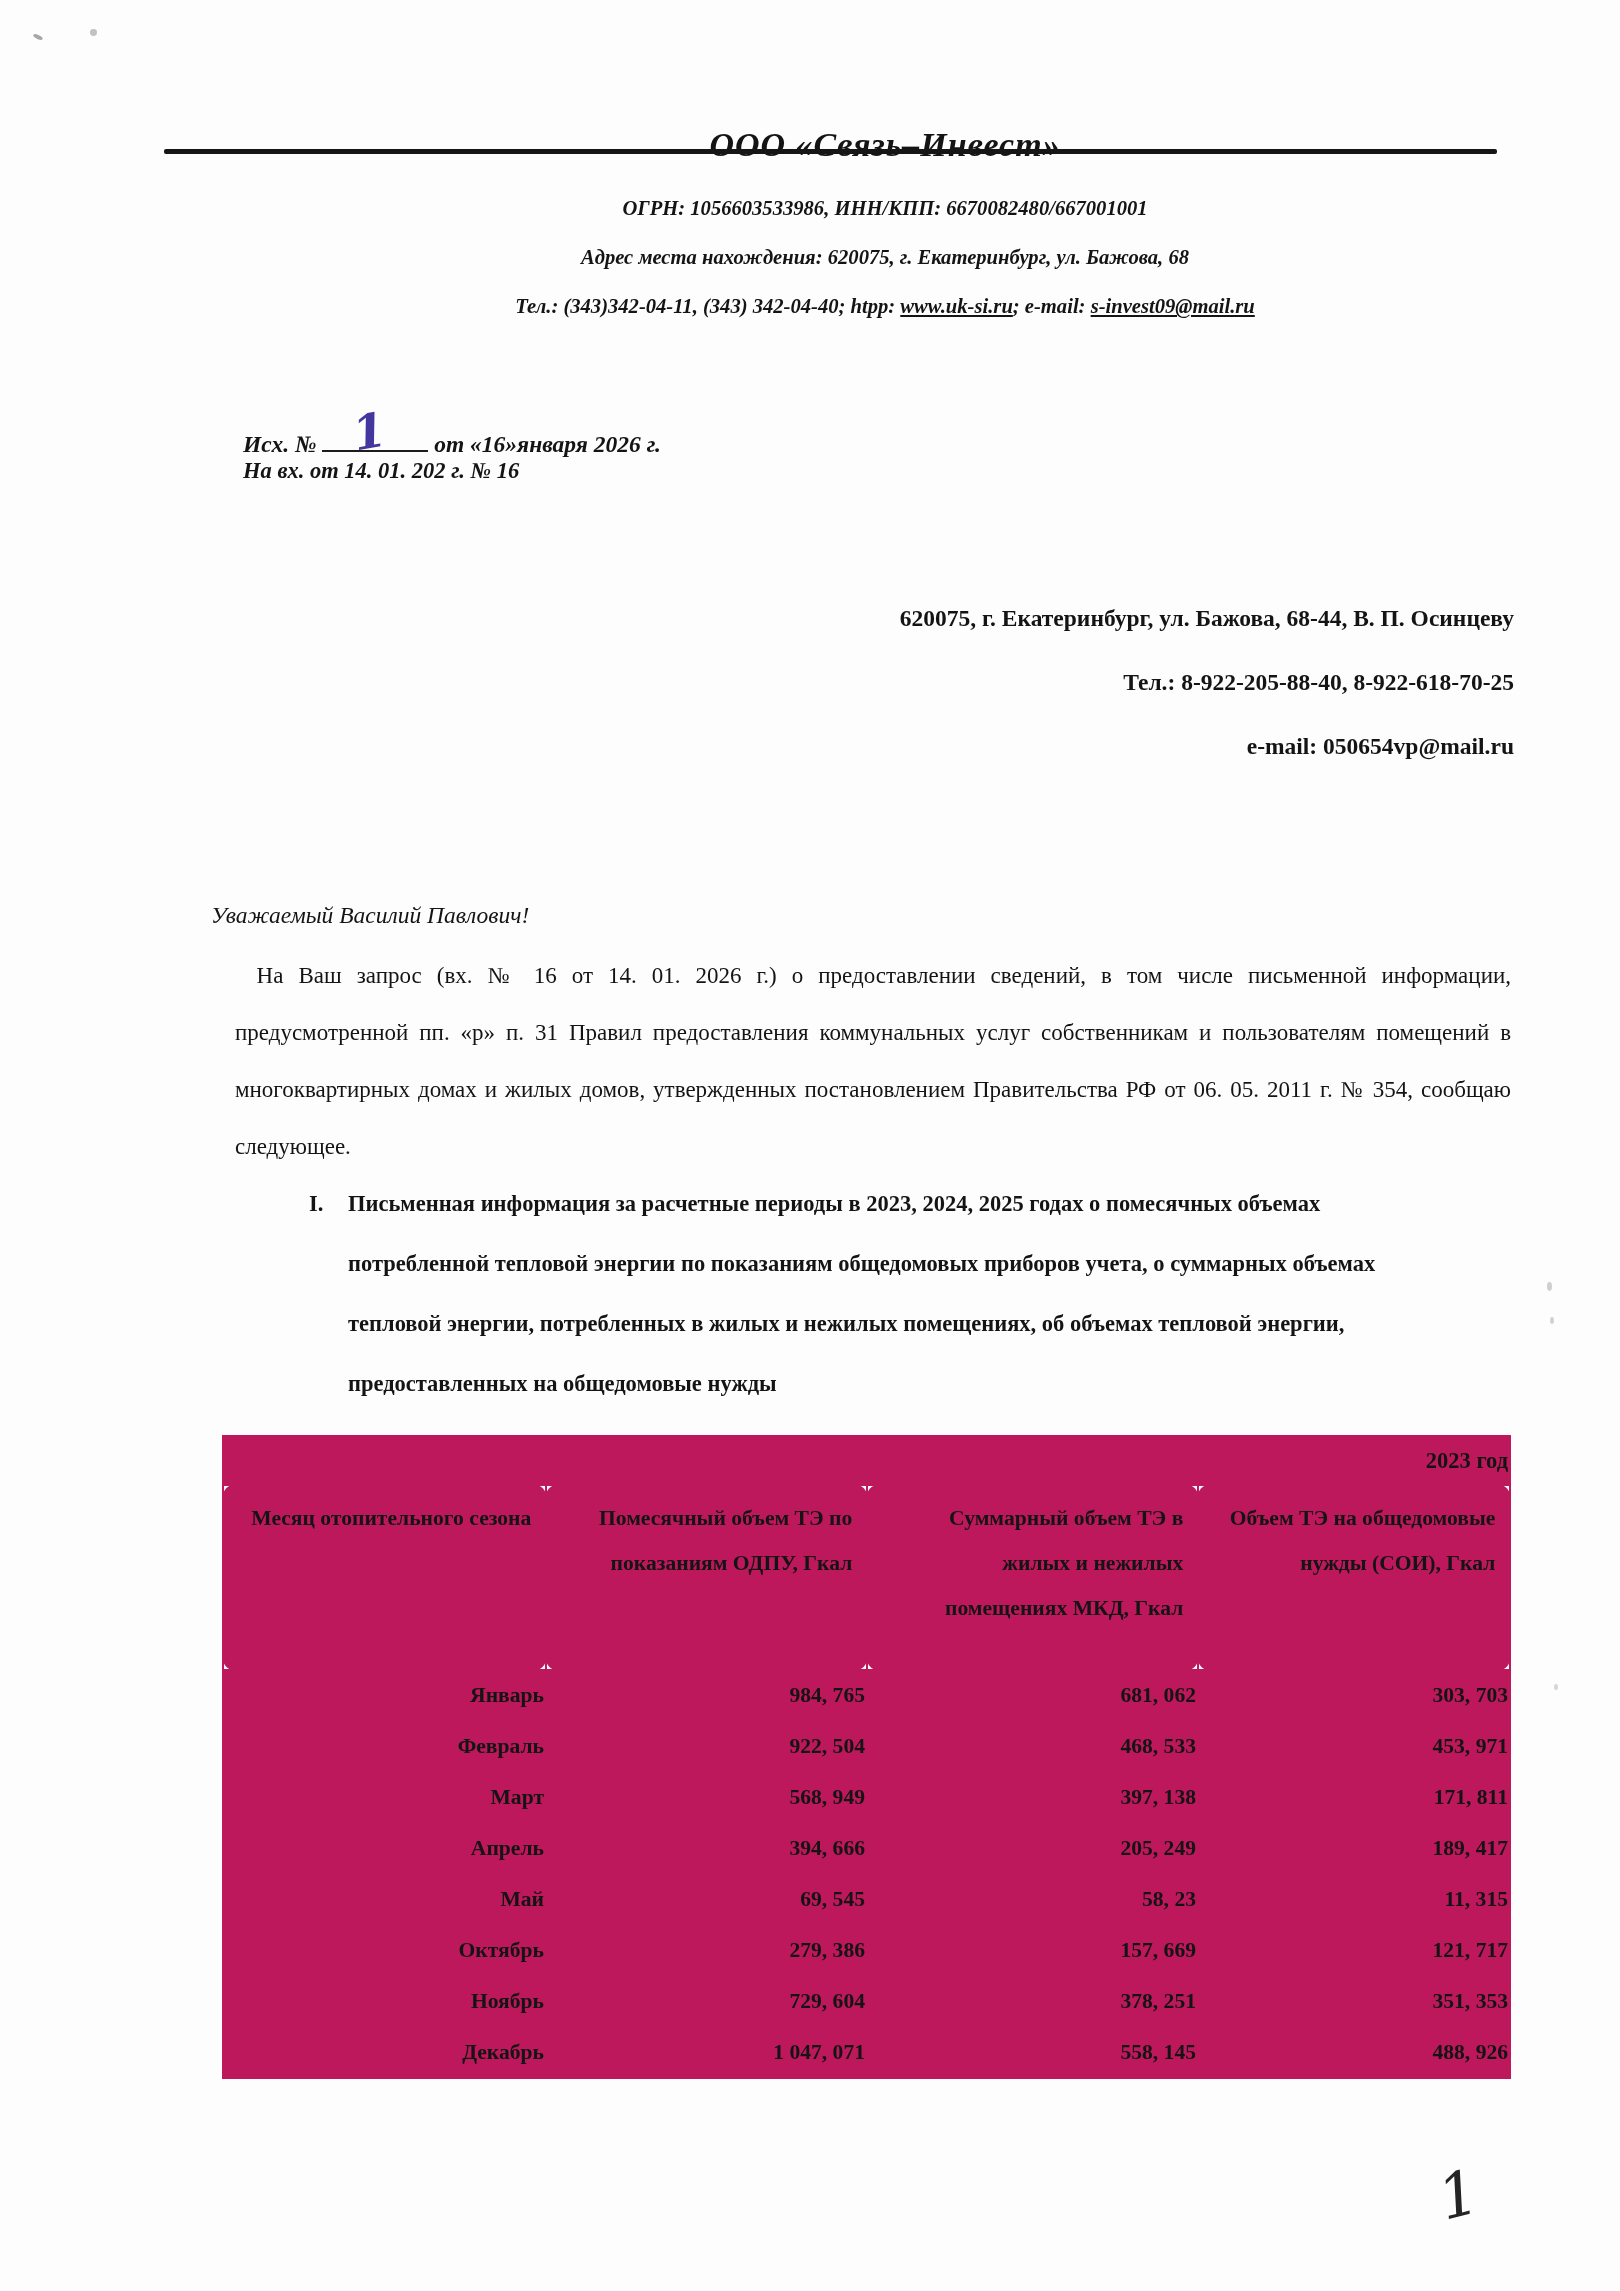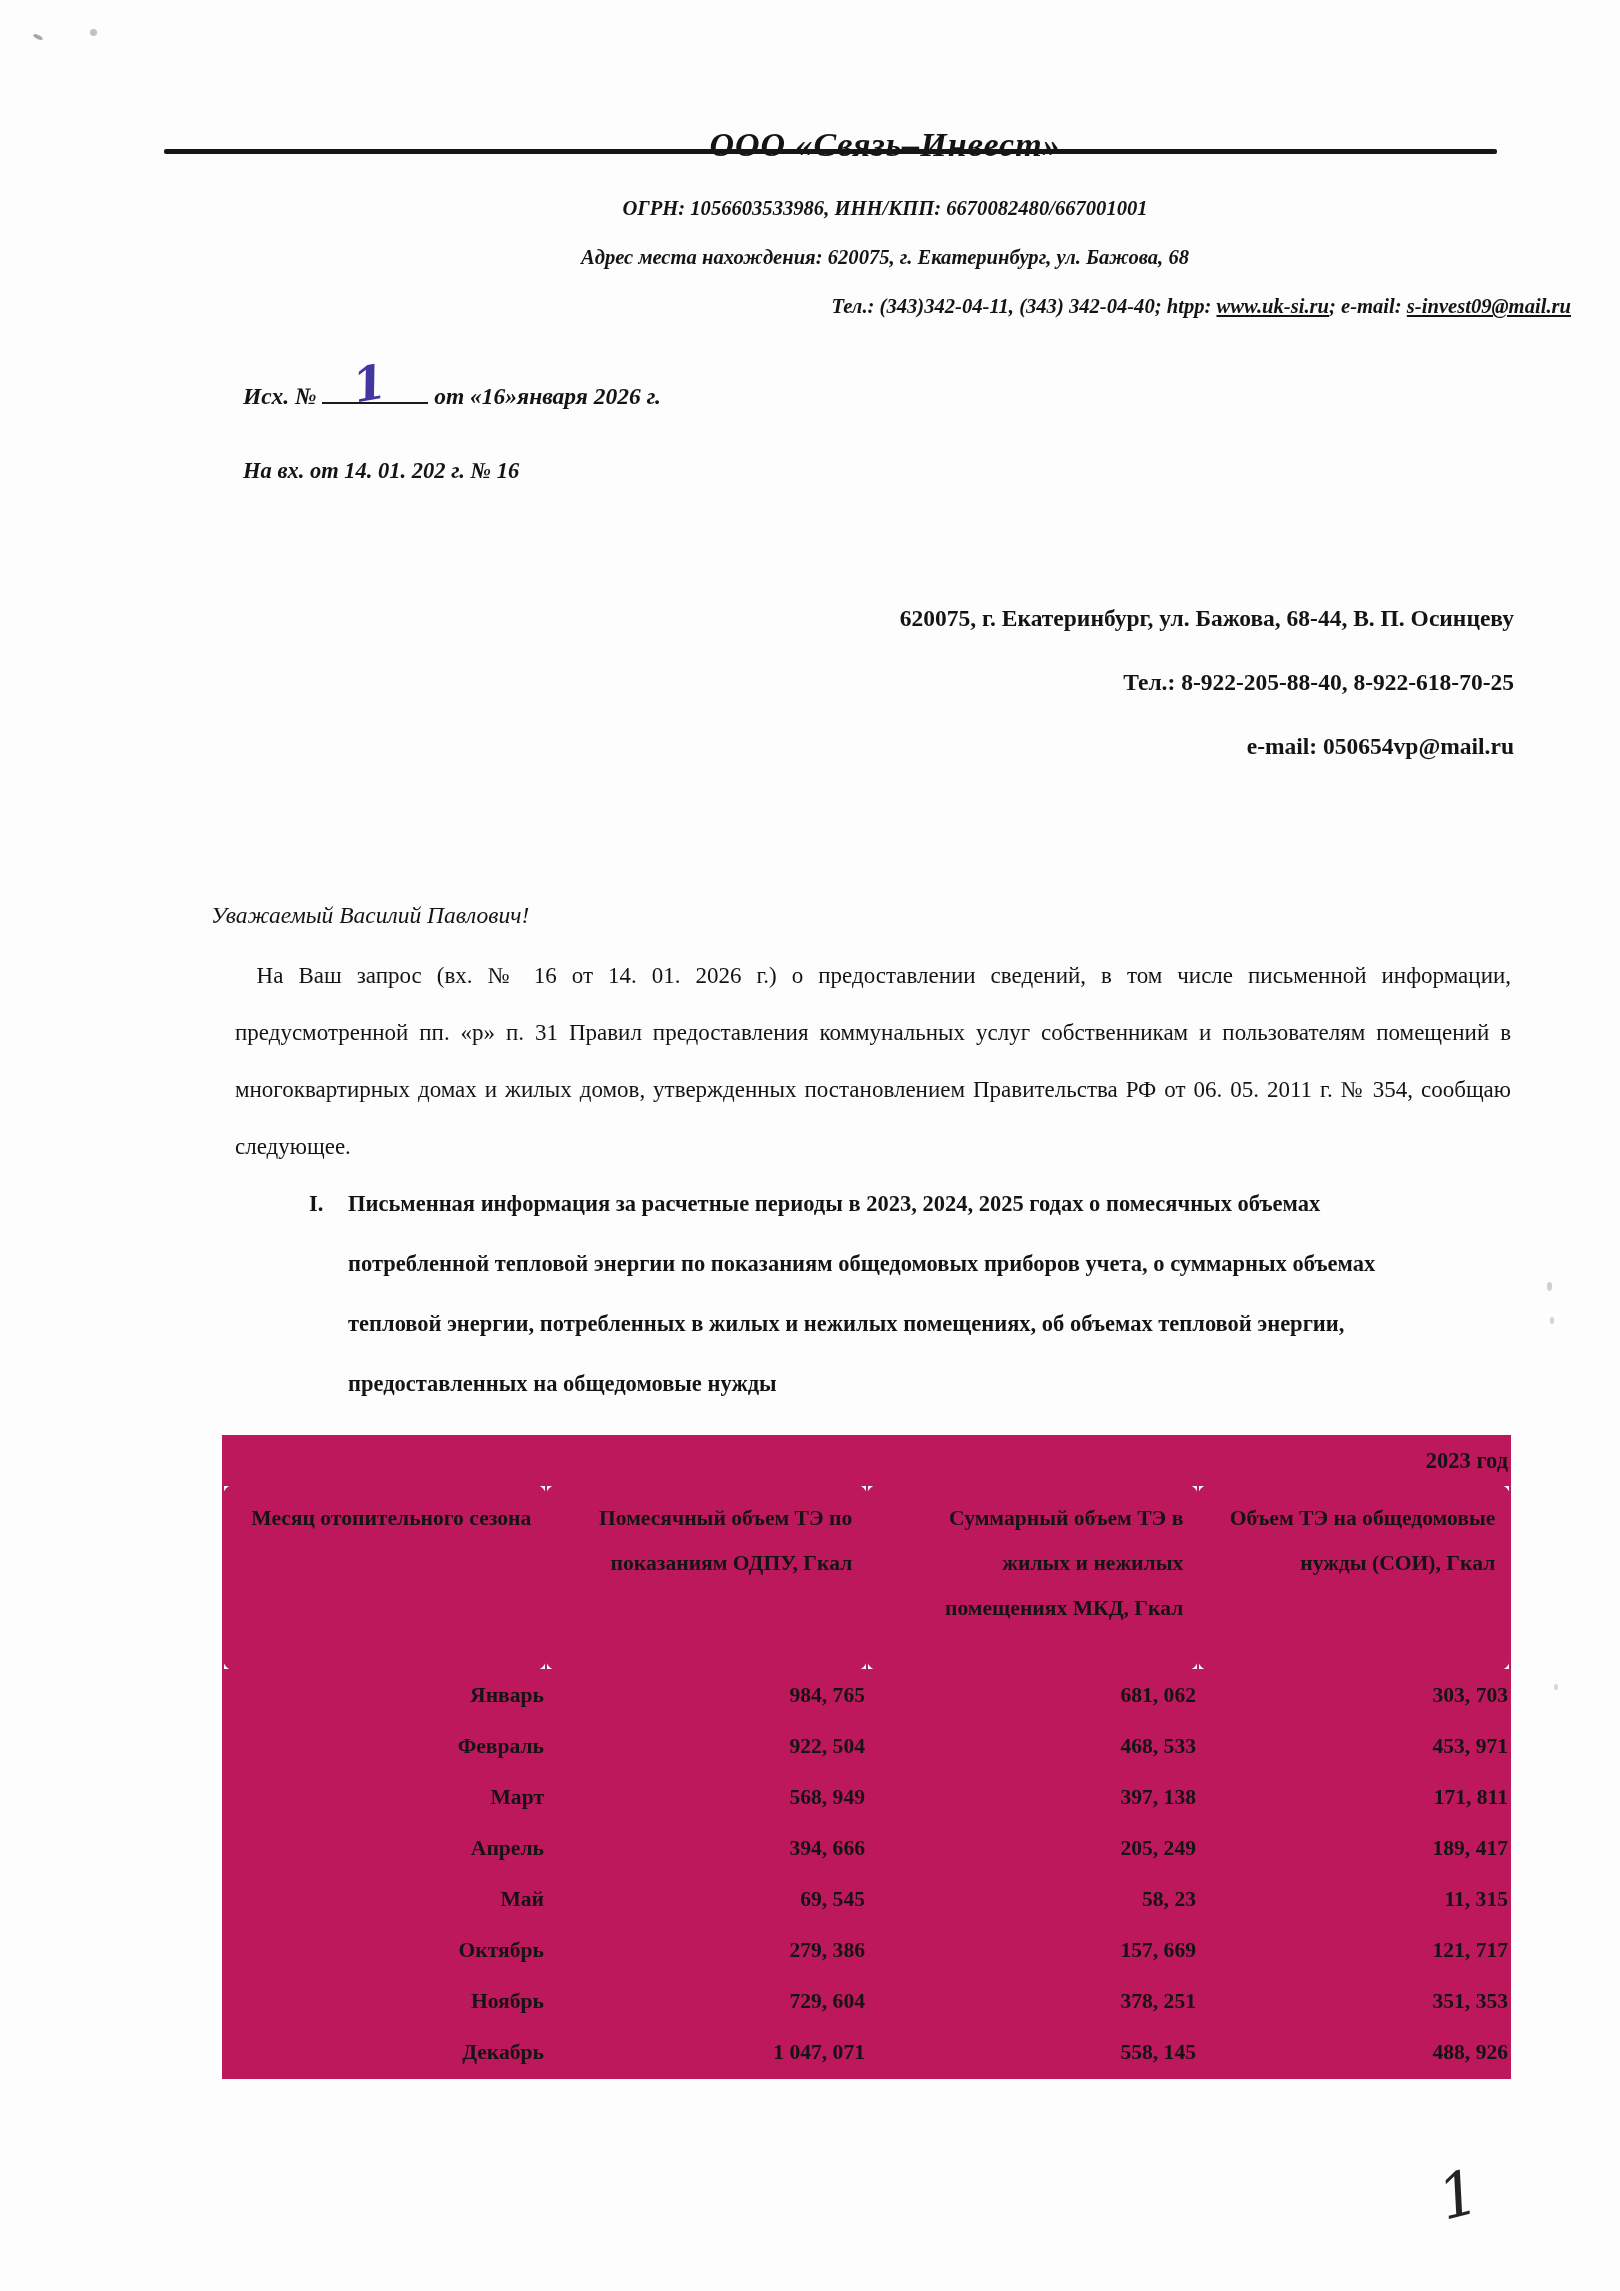--- a/index.html
+++ b/index.html
@@ -11,24 +11,24 @@
     font-family:"Liberation Serif","DejaVu Serif",serif;
     color:#141414;
     overflow:hidden;
   }
   
   .letterhead{position:absolute;left:199px;top:78px;width:1372px;text-align:center;}
   .company{font-size:34px;font-weight:bold;font-style:italic;letter-spacing:1px;margin-top:48px;}
   .lh-rule{position:absolute;left:-35px;top:71px;width:1333px;height:4.9px;background:#161616;border-radius:2px;}
   .ogrn{margin-top:33px;font-size:20.6px;font-weight:bold;font-style:italic;}
   .addr{margin-top:25.5px;font-size:20.6px;font-weight:bold;font-style:italic;}
-  .tel{margin-top:26.5px;font-size:20.6px;font-weight:bold;font-style:italic;text-align:right;}
+  .tel{margin-top:26.5px;font-size:20.6px;font-weight:bold;font-style:italic;}
   .ulink{text-decoration:underline;}
   
-  .outgoing{position:absolute;left:243px;top:376px;font-size:23.5px;font-weight:bold;font-style:italic;}
+  .outgoing{position:absolute;left:243px;top:424px;font-size:23.5px;font-weight:bold;font-style:italic;}
   .blank-slot{display:inline-block;position:relative;width:106px;height:25.5px;border-bottom:2px solid #1c1c1c;margin:0 5.9px;vertical-align:baseline;}
   .hand-one{
     position:absolute;left:31px;bottom:-5.9px;
     font-family:"DejaVu Serif",serif;font-style:italic;font-weight:bold;
     font-size:47px;color:#43369f;transform:rotate(-10deg);line-height:1;
   }
   .incoming{position:absolute;left:243px;top:458px;font-size:22.5px;font-weight:bold;font-style:italic;}
   
   .recipient{position:absolute;right:106px;top:586px;text-align:right;font-size:23.5px;font-weight:bold;}
   .recipient div{margin-bottom:0;line-height:64px;}

